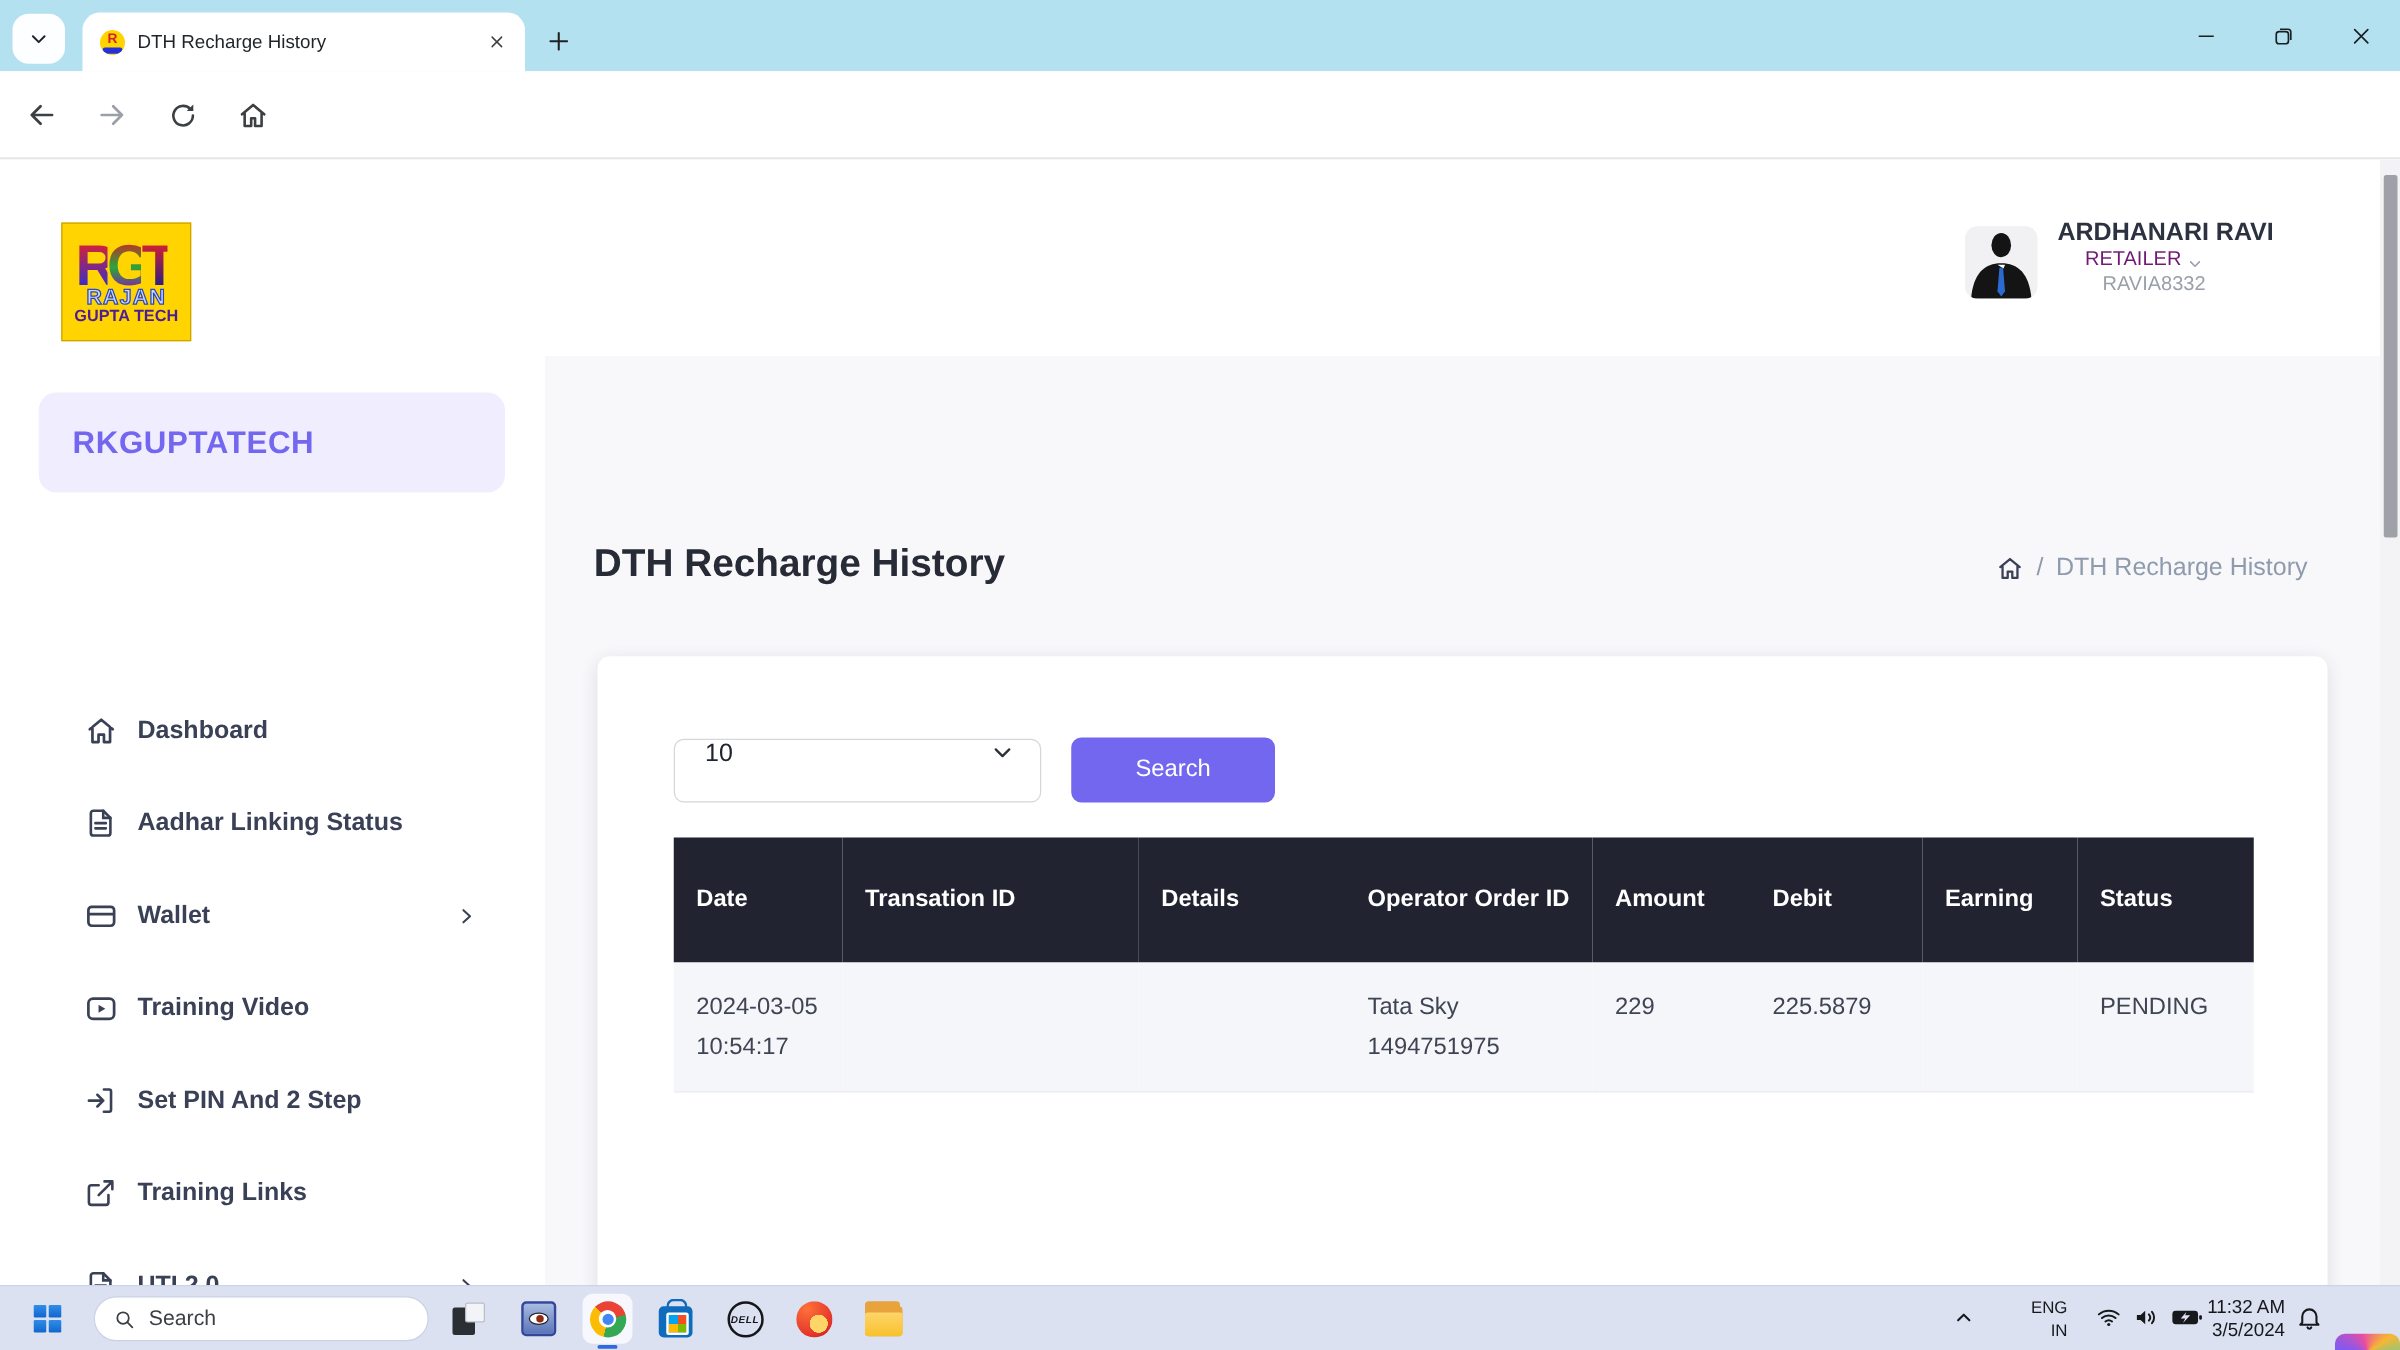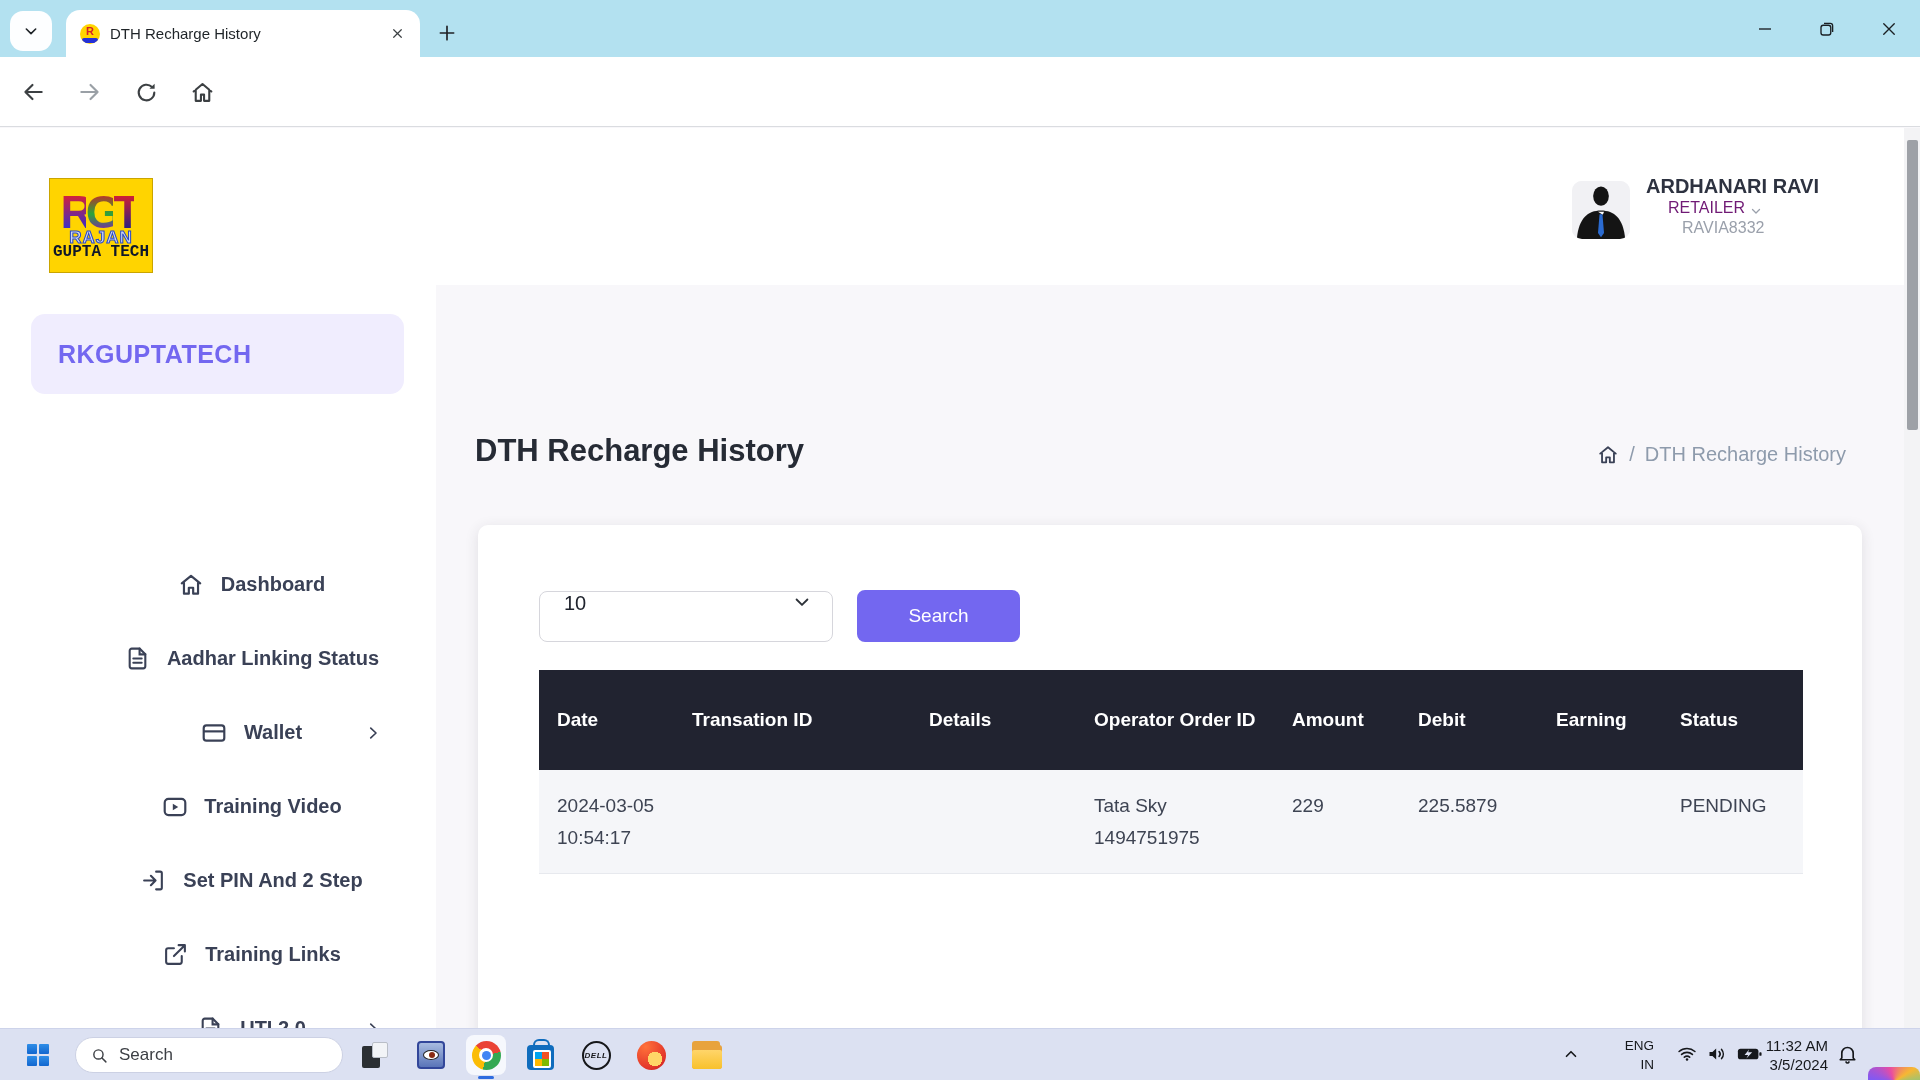--- a/index.html
+++ b/index.html
@@ -41,25 +41,25 @@
   .scroll-thumb { position:absolute; right:2px; top:12px; width:11px; height:290px; background:#9ea1a7; border-radius:2px; }
 
   .sidebar { position:absolute; left:0; top:0; width:436px; height:900px; background:#fff; }
   .logo { position:absolute; left:49px; top:50px; width:104px; height:95px; background:#ffd400; border:1px solid #caa500; display:flex; flex-direction:column; align-items:center; justify-content:center; overflow:hidden; }
   .logo-rgt { display:flex; font-weight:bold; font-size:46px; line-height:40px; letter-spacing:-8px; margin-left:-8px; }
   .logo-rgt span { -webkit-background-clip:text; background-clip:text; color:transparent; }
   .logo-r { background-image:linear-gradient(180deg,#e3202b,#2b2fd8); }
   .logo-g { background-image:linear-gradient(180deg,#d42027,#2aa53a 55%,#8a1ab0); }
   .logo-t { background-image:linear-gradient(180deg,#e3202b,#1b1f8a); }
   .logo-rajan { font-weight:bold; font-size:17px; letter-spacing:1px; color:#cfd8ef; -webkit-text-stroke:1px #2746c8; line-height:15px; margin-top:-2px; }
-  .logo-gt { font-weight:bold; font-size:16px; color:#0f172a; line-height:15px;font-family:Liberation Mono, monospace; }
+  .logo-gt { font-weight:bold; font-size:13px; color:#4c1d95; line-height:15px; }
   .brand-pill { position:absolute; left:31px; top:186px; width:373px; height:80px; background:#f0edfe; border-radius:14px; display:flex; align-items:center; }
   .brand-pill span { margin-left:27px; font-size:25px; font-weight:bold; color:#7367f0; letter-spacing:0.5px; }
   .nav { position:absolute; left:0; top:434px; width:436px; }
-  .nav-item { position:relative; height:45px; margin-bottom:29px; display:flex; align-items:center; padding-left:67px; color:#3a4156; cursor:pointer;justify-content:center; }
+  .nav-item { position:relative; height:45px; margin-bottom:29px; display:flex; align-items:center; padding-left:67px; color:#3a4156; cursor:pointer; }
   .nav-item .ic { width:27px; height:27px; flex:0 0 27px; display:flex; align-items:center; justify-content:center; }
   .nav-item .lbl { margin-left:16px; font-size:20px; font-weight:bold; }
   .nav-item .chev { position:absolute; right:54px; width:18px; height:18px; color:#3a4156; }
 
   .headerband { position:absolute; left:436px; top:0; width:1468px; height:157px; background:#fff; }
   .user-avatar { position:absolute; right:274px; top:53px; width:58px; height:58px; border-radius:10px; background:#f1f1f4; overflow:hidden; }
   .user-block { position:absolute; right:58px; top:46px; width:200px; }
   .user-name { font-size:20px; font-weight:bold; color:#2d3240; line-height:24px; white-space:nowrap; }
   .user-role { font-size:16px; color:#701a75; line-height:20px; display:flex; align-items:flex-end; gap:4px;margin-left:22px; }
   .user-id { font-size:16px; color:#9aa0ab; line-height:20px;margin-left:36px; }

